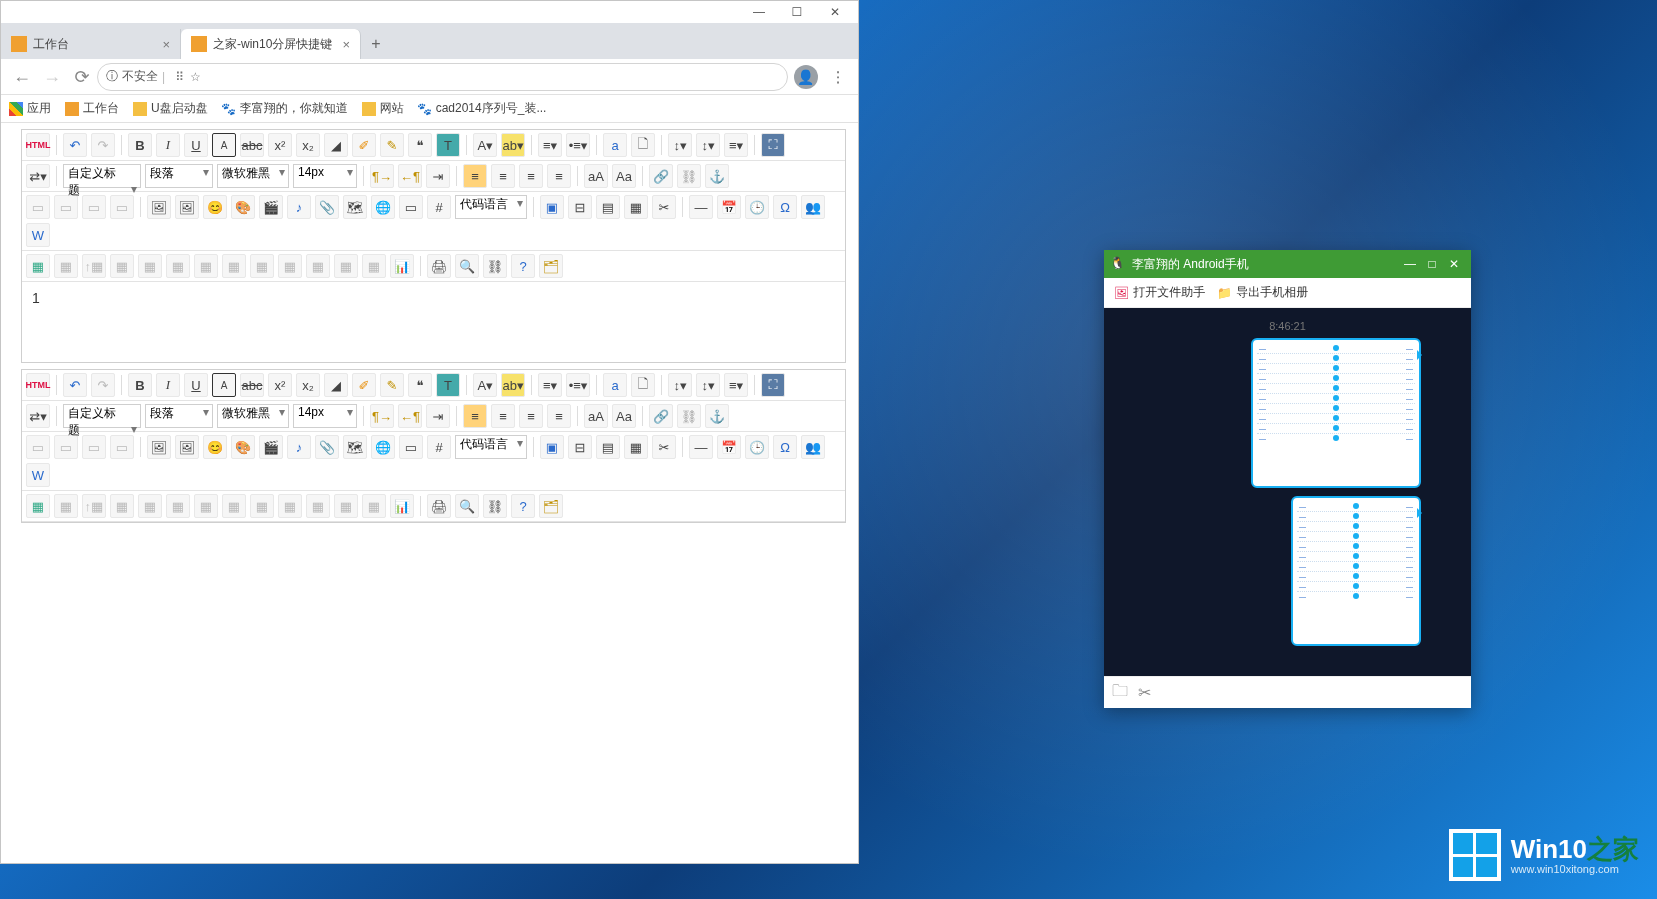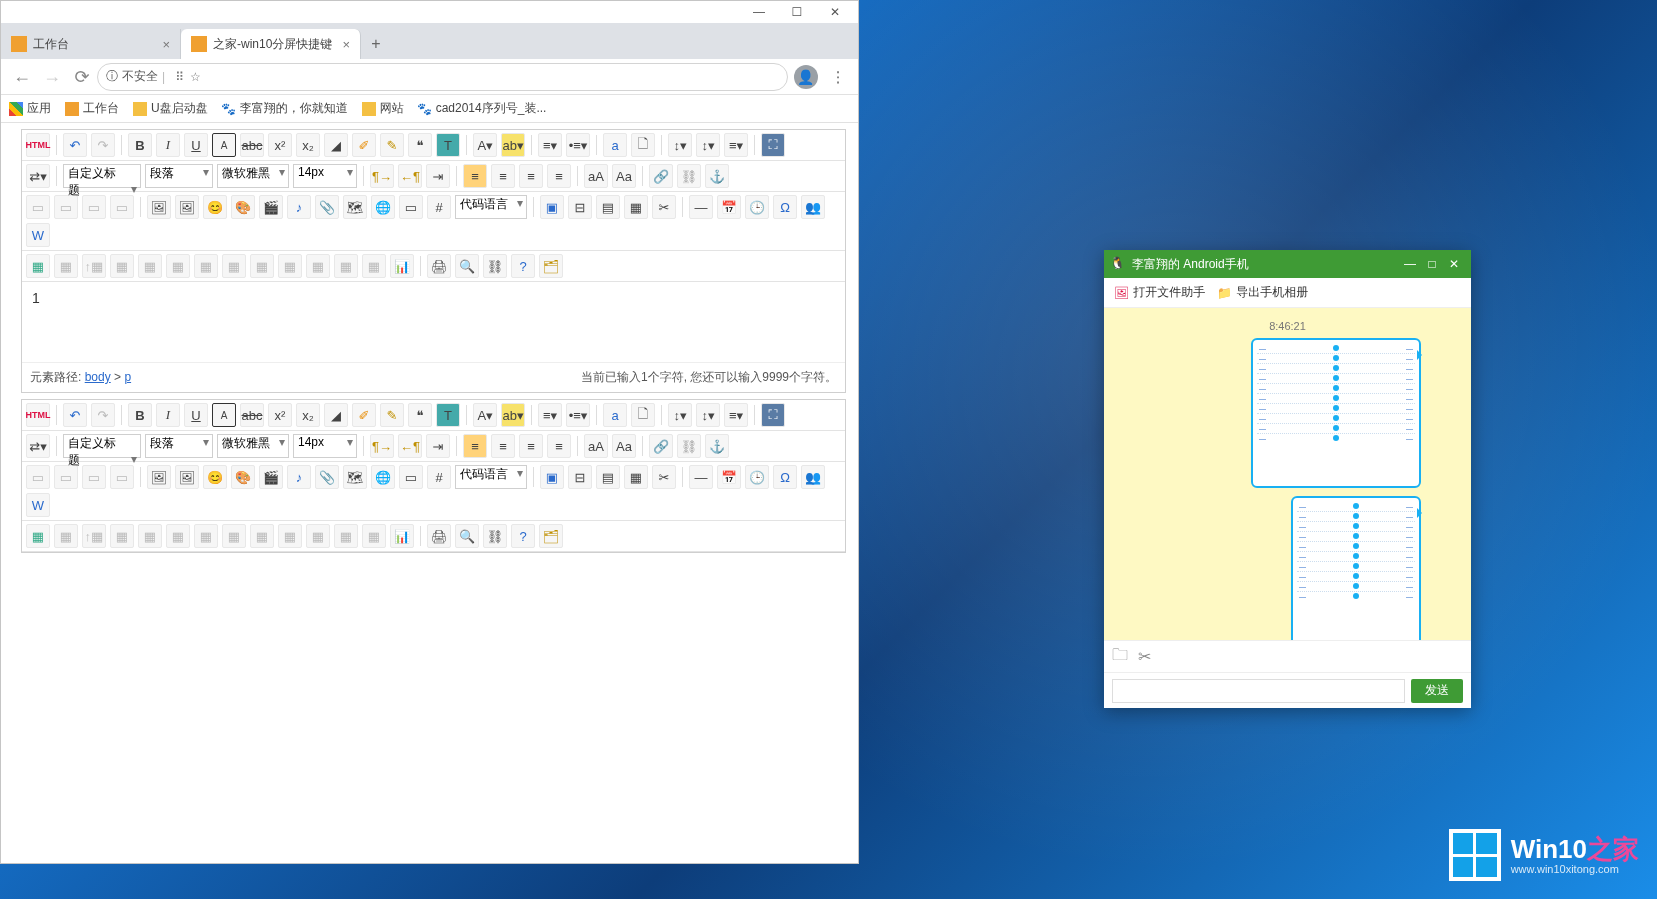--- a/index.html
+++ b/index.html
@@ -45,38 +45,38 @@
 .statusbar{display:flex;justify-content:space-between;padding:6px 8px;font-size:12px;color:#555;border-top:1px solid #eee}
 .statusbar a{color:#2a6acc;text-decoration:underline}
 
 .chat{position:absolute;left:1104px;top:250px;width:367px;height:458px;background:#fff;display:flex;flex-direction:column;box-shadow:0 4px 18px rgba(0,0,0,.35)}
 .chat-head{height:28px;background:#3f9b35;color:#fff;display:flex;align-items:center;padding:0 6px;font-size:12px}
 .chat-head .penguin{width:16px;height:16px;margin-right:6px}
 .chat-head .spacer{flex:1}
 .chat-head .wc{width:22px;text-align:center;font-size:12px}
 .chat-tools{height:30px;display:flex;align-items:center;gap:12px;padding:0 10px;font-size:12px;color:#333;border-bottom:1px solid #eee}
 .chat-tools .ti{display:flex;align-items:center;gap:4px}
-.chat-body{flex:1;background:#fef9c3;overflow:auto;padding:8px 10px;position:relative}
+.chat-body{flex:1;background:#0f172a;overflow:auto;padding:8px 10px;position:relative}
 .chat-time{text-align:center;font-size:11px;color:#777;margin:4px 0 6px}
 .bubble{border:2px solid #19b0f3;border-radius:6px;padding:4px;margin-left:auto;margin-bottom:8px;width:170px;position:relative;background:#fff}
 .bubble::after{content:"";position:absolute;right:-8px;top:10px;border:5px solid transparent;border-left-color:#19b0f3}
 .brow{display:flex;justify-content:space-between;font-size:7px;color:#2a6acc;padding:1px 2px;border-bottom:1px dotted #cde}
 .brow:last-child{border-bottom:none}
 .brow .dot{width:6px;height:6px;border-radius:50%;background:#19b0f3}
 .chat-input-bar{height:32px;display:flex;align-items:center;padding:0 8px;border-top:1px solid #eee;gap:10px;color:#888}
 .chat-send-row{height:36px;display:flex;align-items:center;padding:0 8px;border-top:1px solid #eee;gap:6px}
 .chat-send-row input{flex:1;height:24px;border:1px solid #ddd;padding:0 6px;font-size:12px}
 .send-btn{height:24px;padding:0 14px;background:#3f9b35;color:#fff;border:none;font-size:12px;border-radius:2px}
 
 .wm{position:absolute;right:18px;bottom:18px;display:flex;align-items:center;gap:10px;color:#fff}
 .wm .sq{width:52px;height:52px;background:#fff;display:grid;grid-template:repeat(2,1fr)/repeat(2,1fr);gap:3px;padding:4px}
 .wm .sq div{background:#13a1e8}
 .wm .txt{display:flex;flex-direction:column;line-height:1.1}
 .wm .t1{font-size:26px;font-weight:bold}
-.wm .t1 .zh{color:#ec4899}
+.wm .t1 .zh{color:#15803d}
 .wm .t2{font-size:11px;color:#d9eaf7}
 
 .rays{position:absolute;inset:0;pointer-events:none;background:radial-gradient(circle at 70% 40%,rgba(255,255,255,.15),transparent 40%)}
 .bubble-wrap{position:relative;padding-right:40px;display:flex;justify-content:flex-end}
 </style>
 </head>
 <body>
 
 <div class="rays"></div>
 
@@ -256,28 +256,20 @@
           <span class="sep"></span>
         <span class="tbtn">🖨</span>
         <span class="tbtn">🔍</span>
         <span class="tbtn">⛓</span>
         <span class="tbtn" style="color:#2a6acc">?</span>
         <span class="tbtn" style="color:#c09000">🗂</span>
       </div>
       <div class="editarea">
         <span>1</span>
       </div>
-      <div class="statusbar">
-        <span>
-          <span>元素路径:</span>
-          <a href="#">body</a> &gt;
-          <a href="#">p</a>
-        </span>
-        <span>当前已输入1个字符, 您还可以输入9999个字符。</span>
-      </div>
     </div>
 
     <div class="editor">
       <div class="tbar">
         <span class="tbtn" style="font-size:9px;font-weight:bold;color:#d14">HTML</span>
           <span class="sep"></span>
         <span class="tbtn" style="color:#2a6acc">↶</span>
         <span class="tbtn" style="color:#bbb">↷</span>
           <span class="sep"></span>
         <span class="tbtn bold">B</span>
@@ -519,24 +511,20 @@
             <span>—</span>
           </div>
       </div>
 
     </div>
   </div>
   <div class="chat-input-bar">
     <span>🗀</span>
     <span>✂</span>
   </div>
-  <div class="chat-send-row">
-    <input type="text" placeholder="" style="">
-    <button class="send-btn">发送</button>
-  </div>
 </div>
 
 <div class="wm">
   <div class="sq">
       <div></div>
       <div></div>
       <div></div>
       <div></div>
     </div>
   <div class="txt">

